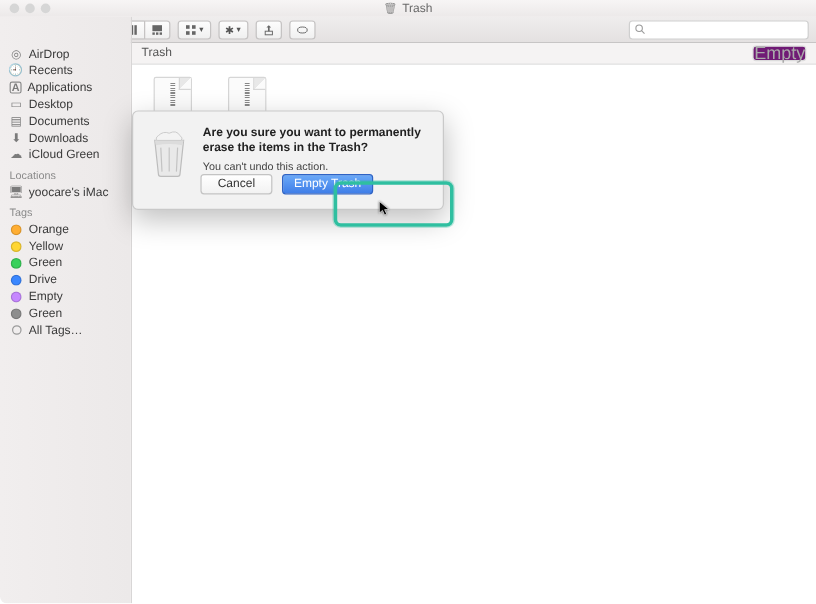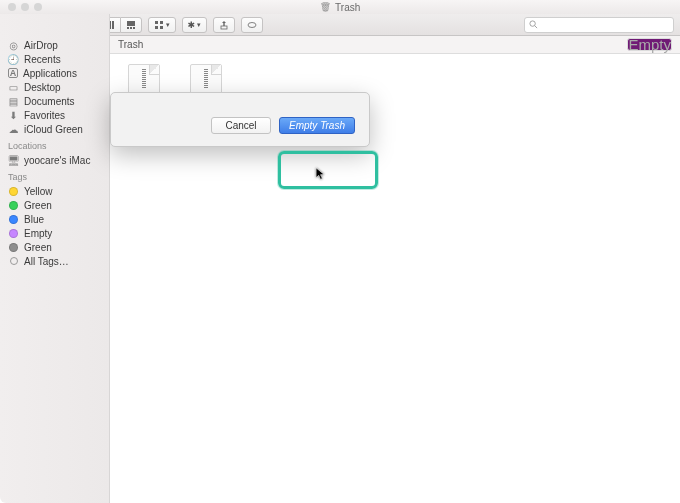--- a/index.html
+++ b/index.html
@@ -49,23 +49,23 @@
   .file-icon::before{ content:""; position:absolute; top:0; right:0; width:9px; height:9px; background:linear-gradient(135deg,#e8e8e8 50%, #fbfbfb 50%); border-left:1px solid #d6d6d6; border-bottom:1px solid #d6d6d6;}
   .file-zipper{ position:absolute; top:4px; left:50%; transform:translateX(-50%); width:4px; height:20px; background:repeating-linear-gradient(#888,#888 1px,transparent 1px,transparent 2px);}
   .file-type{ font-size:6px; font-weight:600; color:#777; margin-bottom:3px;}
 
   
   .dialog-backdrop{ position:absolute; top:92px; left:110px; width:260px; background:#f2f2f2; border:1px solid #c9c9c9; border-radius:5px; box-shadow:0 8px 24px rgba(0,0,0,.25); padding:12px 14px 12px 12px;}
   .dialog-body{ display:flex; gap:10px;}
   .dialog-icon{ width:36px; height:40px; flex-shrink:0;}
   .dialog-text h3{ font-size:10px; font-weight:600; color:#222; line-height:1.25;}
   .dialog-text p{ font-size:9px; color:#444; margin-top:4px;}
-  .dialog-buttons{ display:flex; gap:8px; justify-content:flex-end; margin-top:12px;}
+  .dialog-buttons{ display:flex; gap:8px; justify-content:center; }
   .dlgbtn{ min-width:60px; height:17px; font-size:10px; border-radius:3px; border:1px solid #c3c3c3; background:linear-gradient(#ffffff,#f2f2f2); color:#333; display:flex; align-items:center; justify-content:center;}
-  .dlgbtn.primary{ background:linear-gradient(#6aa9f8,#3f7ee8); border:1px solid #2f63c4; color:#fff; min-width:76px; position:relative;font-style:italic;}
+  .dlgbtn.primary{ background:linear-gradient(#6aa9f8,#3f7ee8); border:1px solid #2f63c4; color:#fff; min-width:76px; position:relative;}
   .highlight-ring{ position:absolute; border:3px solid #2fbfa0; border-radius:6px; pointer-events:none; top:151px; left:278px; width:100px; height:38px; box-shadow:0 0 0 1px rgba(47,191,160,.3);}
   .cursor{ position:absolute; top:167px; left:315px; pointer-events:none;}
   .cursor svg{ width:11px; height:14px; filter:drop-shadow(0 0 1px rgba(0,0,0,.6));}
 
   
   .mono-ic{ display:inline-flex; width:10px; height:10px; }
 
 </style>
 </head>
 <body>
@@ -169,49 +169,55 @@
       <div class="side-item">
         <span class="ic">▭</span>
         <span>Desktop</span>
       </div>
       <div class="side-item">
         <span class="ic">▤</span>
         <span>Documents</span>
       </div>
       <div class="side-item">
         <span class="ic">⬇</span>
-        <span>Favorites</span>
+        <span>Downloads</span>
       </div>
       <div class="side-item">
         <span class="ic">☁</span>
         <span>iCloud Green</span>
       </div>
       <div class="side-section-title">Locations</div>
       <div class="side-item">
         <span class="ic">🖥</span>
         <span>yoocare's iMac</span>
       </div>
       <div class="side-section-title">Tags</div>
       <div class="side-item">
         <span class="ic">
+          <span class="tag-dot" style="background: rgb(255, 174, 51);"></span>
+        </span>
+        <span>Orange</span>
+      </div>
+      <div class="side-item">
+        <span class="ic">
           <span class="tag-dot" style="background: rgb(255, 214, 51);"></span>
         </span>
         <span>Yellow</span>
       </div>
       <div class="side-item">
         <span class="ic">
           <span class="tag-dot" style="background: rgb(56, 209, 91);"></span>
         </span>
         <span>Green</span>
       </div>
       <div class="side-item">
         <span class="ic">
           <span class="tag-dot" style="background: rgb(58, 135, 255);"></span>
         </span>
-        <span>Blue</span>
+        <span>Drive</span>
       </div>
       <div class="side-item">
         <span class="ic">
           <span class="tag-dot" style="background: rgb(198, 135, 255);"></span>
         </span>
         <span>Empty</span>
       </div>
       <div class="side-item">
         <span class="ic">
           <span class="tag-dot" style="background: rgb(142, 142, 142);"></span>
@@ -243,20 +249,34 @@
       <div class="file">
         <div class="file-icon">
           <div class="file-zipper"></div>
           <div class="file-type">ZIP</div>
         </div>
       </div>
     </div>
 </div>
 
 <div class="dialog-backdrop">
+  <div class="dialog-body">
+    <div class="dialog-icon">
+      <svg viewBox="0 0 36 44">
+          <path d="M6 12 L30 12 L27 40 Q27 42 25 42 L11 42 Q9 42 9 40 Z" fill="#e9e9e9" stroke="#bcbcbc" stroke-width="1"></path>
+          <path d="M6 12 Q18 10 30 12 L29 16 Q18 14 7 16 Z" fill="#dcdcdc"></path>
+          <path d="M11 18 L12 38 M18 18 L18 38 M25 18 L24 38" stroke="#c3c3c3" stroke-width="1"></path>
+          <path d="M9 8 Q13 4 18 6 Q24 3 27 8 Q30 10 28 12 L8 12 Q6 10 9 8 Z" fill="#f3f3f3" stroke="#cacaca" stroke-width="0.8"></path>
+        </svg>
+    </div>
+    <div class="dialog-text">
+      <h3>Are you sure you want to permanently erase the items in the Trash?</h3>
+      <p>You can't undo this action.</p>
+    </div>
+  </div>
   <div class="dialog-buttons">
     <div class="dlgbtn">Cancel</div>
     <div class="dlgbtn primary">Empty Trash</div>
   </div>
 </div>
 
 <div class="highlight-ring"></div>
 <div class="cursor">
   <svg viewBox="0 0 12 16">
       <path d="M1 1 L1 12 L4 9.5 L6 14 L8 13 L6 8.8 L10 8.5 Z" fill="#000" stroke="#fff" stroke-width="0.6"></path>

